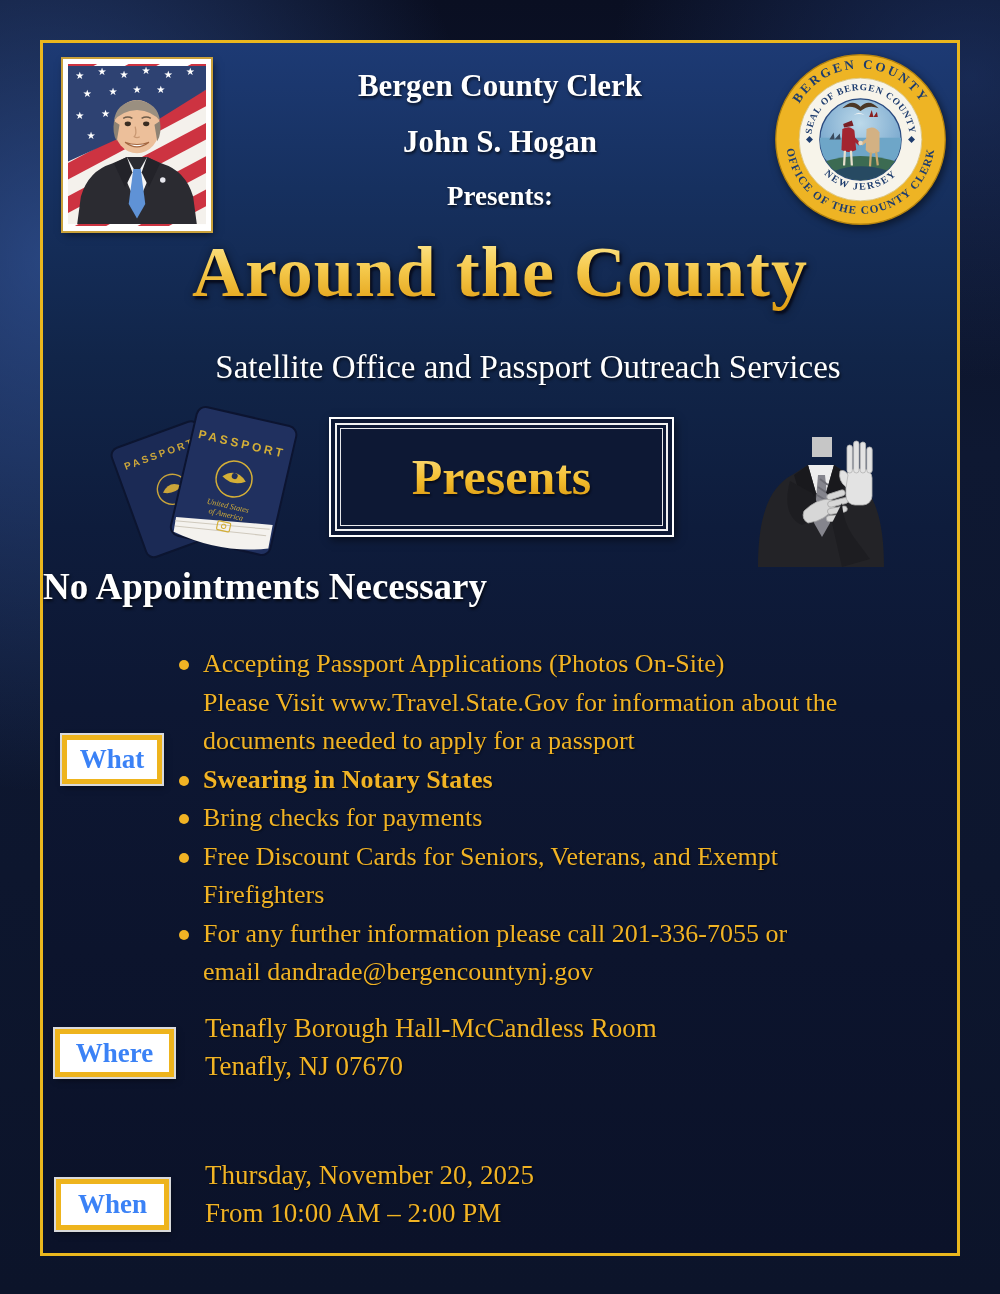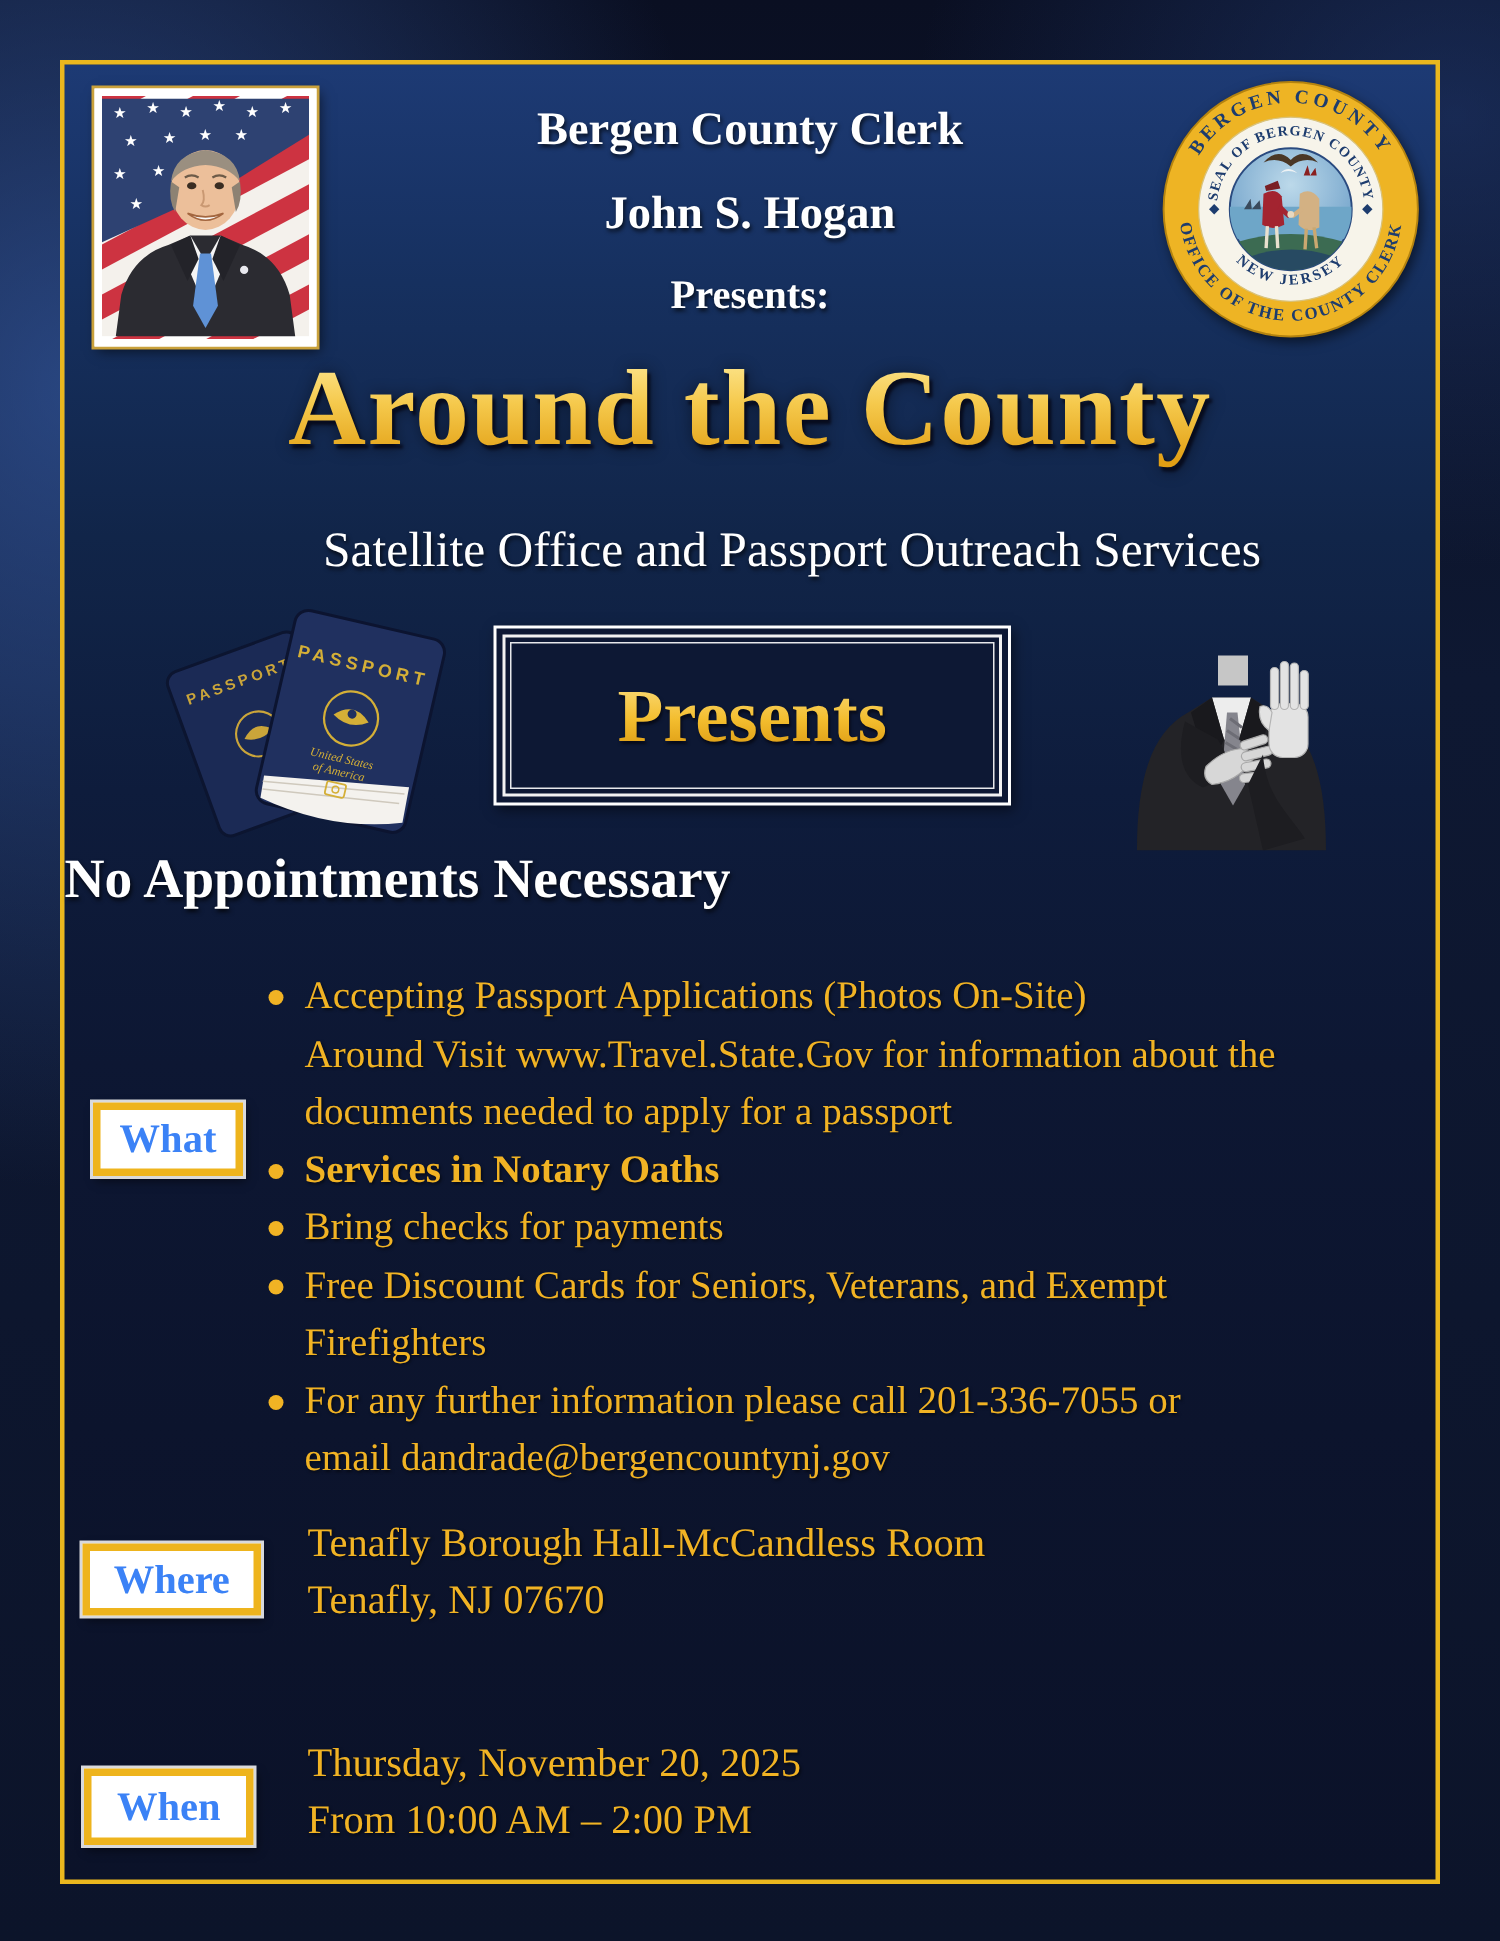--- a/index.html
+++ b/index.html
@@ -278,26 +278,26 @@
 
     <div class="tagline">No Appointments Necessary</div>
 
     <div class="label-box label-what">
       <span>What</span>
     </div>
     <ul class="bullets" id="bullet-list">
         <li>
           <span class="dot"></span>
           <span class="btext">Accepting Passport Applications (Photos On-Site)
-Around Visit www.Travel.State.Gov for information about the
+Please Visit www.Travel.State.Gov for information about the
 documents needed to apply for a passport</span>
         </li>
         <li>
           <span class="dot"></span>
-          <span class="btext bold">Services in Notary Oaths</span>
+          <span class="btext bold">Swearing in Notary States</span>
         </li>
         <li>
           <span class="dot"></span>
           <span class="btext">Bring checks for payments</span>
         </li>
         <li>
           <span class="dot"></span>
           <span class="btext">Free Discount Cards for Seniors, Veterans, and Exempt
 Firefighters</span>
         </li>

